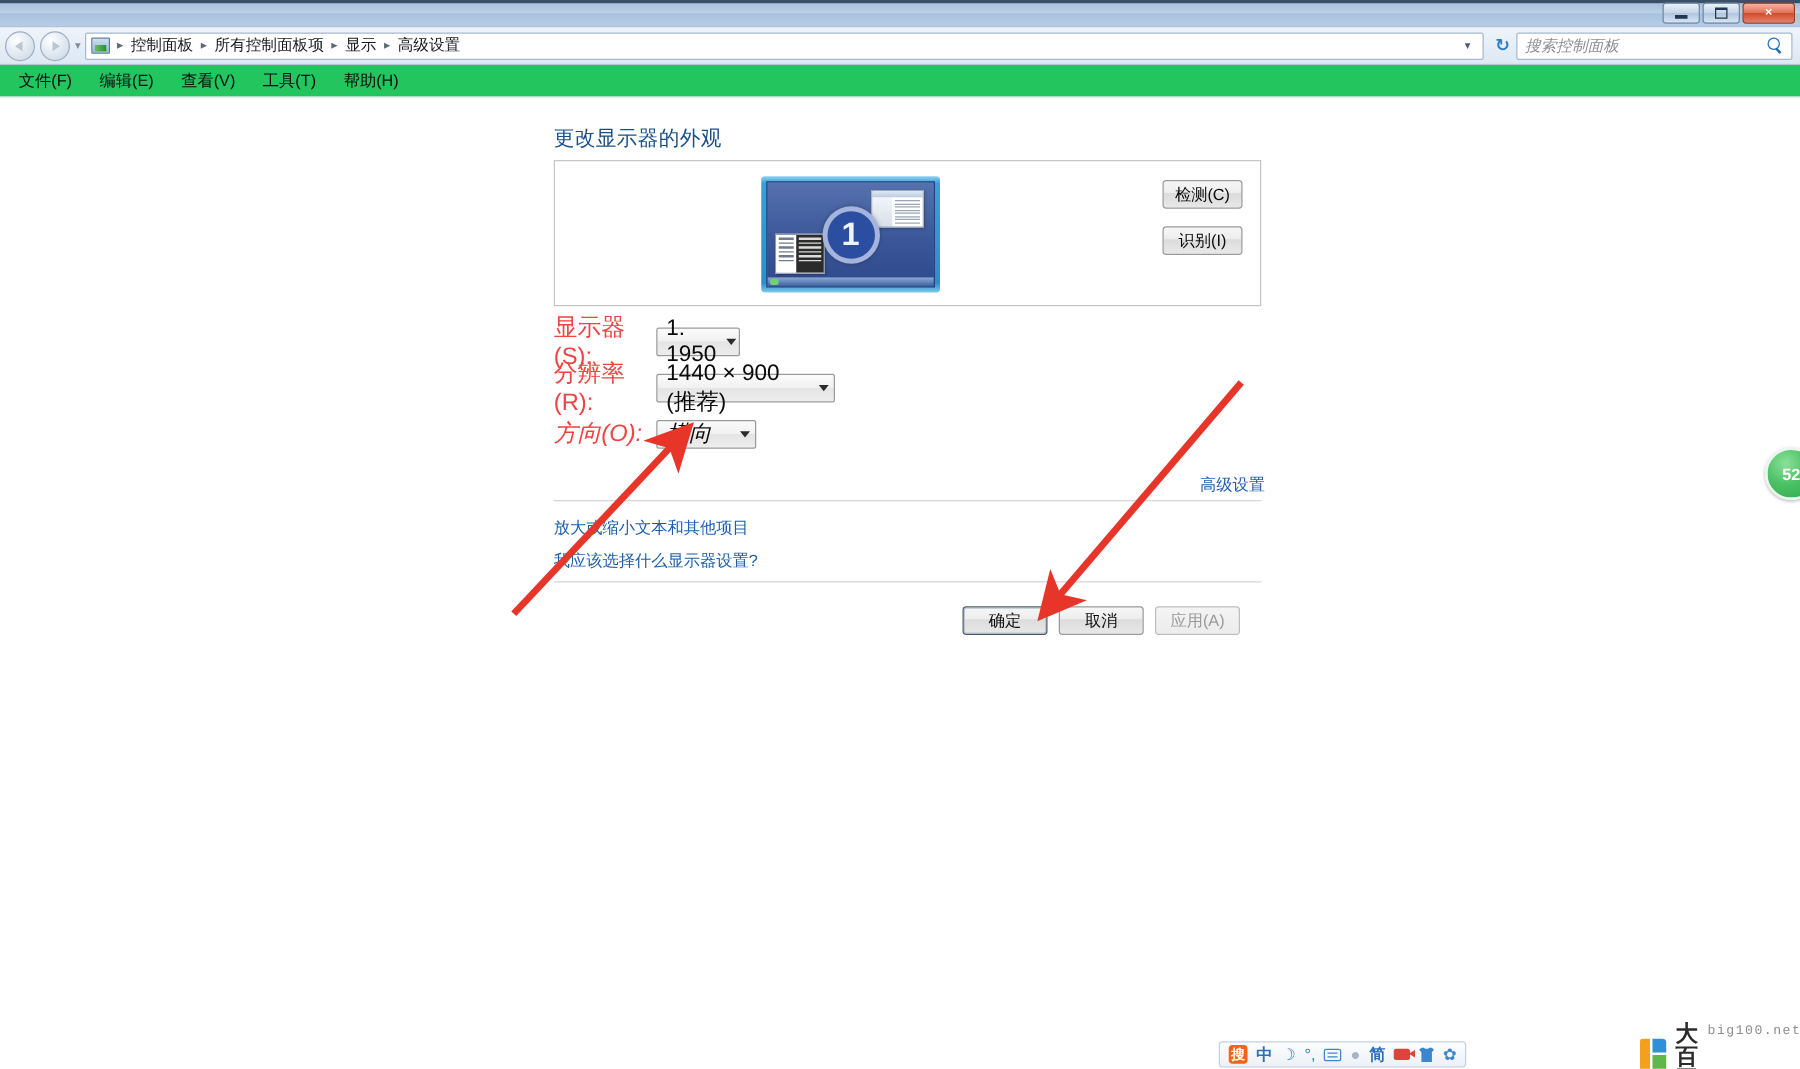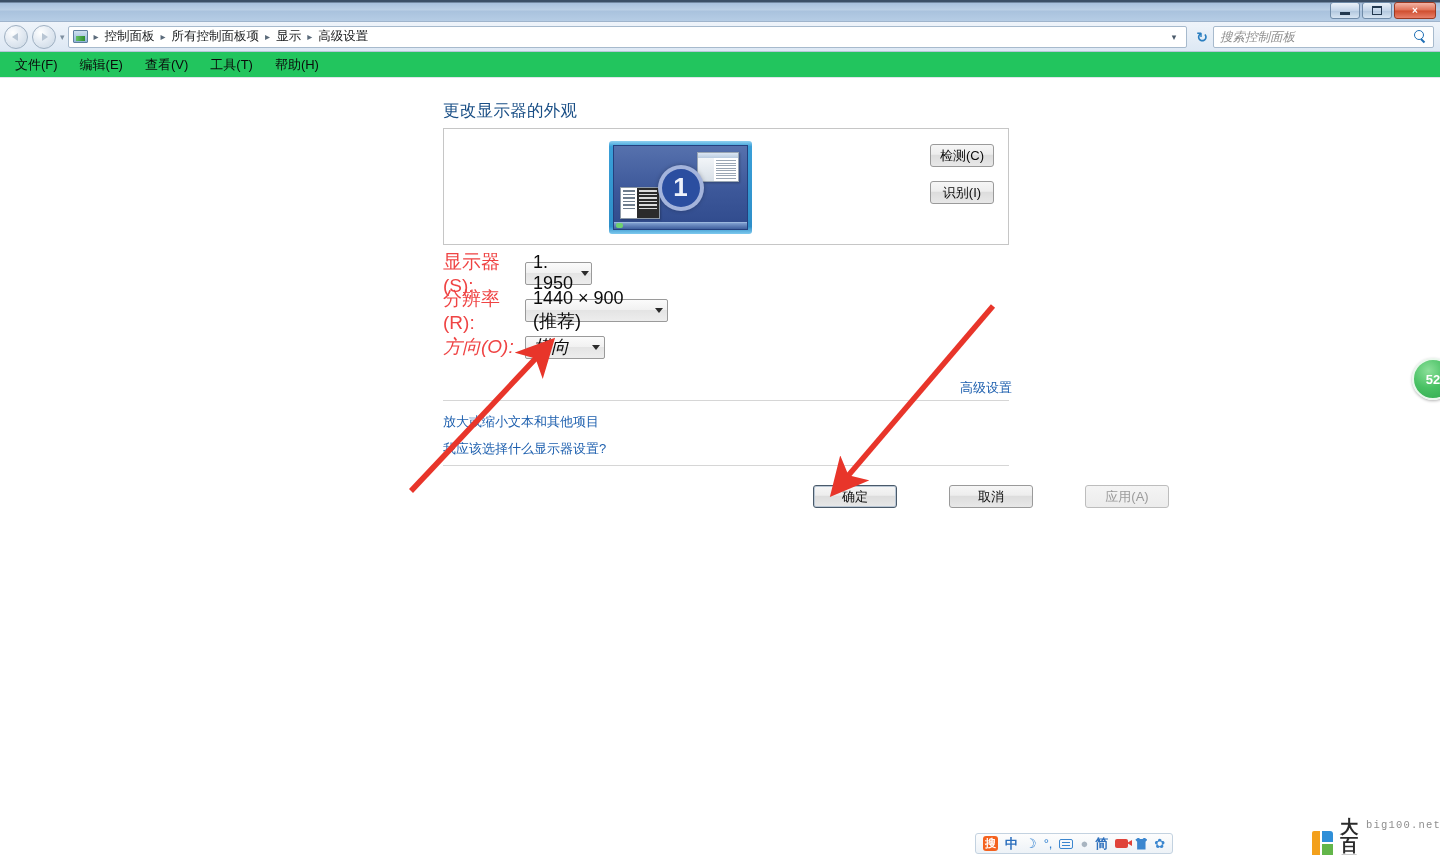--- a/index.html
+++ b/index.html
@@ -196,21 +196,21 @@
   #advanced-link { position:absolute; left:960px; top:379px; }
 
   .divider { position:absolute; background:#d6d6d6; height:1px; }
   #div-1 { left:443px; top:400px; width:566px; }
   #div-2 { left:443px; top:465px; width:566px; }
 
   #link-scale { position:absolute; left:443px; top:413px; }
   #link-which { position:absolute; left:443px; top:440px; }
 
   .dialog-btns { position:absolute; left:770px; top:485px; display:flex; gap:9px; }
-  .dlgbtn { width:84px; height:23px;margin-left:43px; }
+  .dlgbtn { width:68px; height:23px; }
   .dlgbtn.focused { border:1px solid #4a5a6a; box-shadow:0 0 0 1px #b9c6d4 inset; }
   .dlgbtn.disabled { color:#9a9a9a; background: linear-gradient(to bottom,#f4f4f4,#ececec); border-color:#bdbdbd; }
 
   
   #annotations { position:absolute; left:0; top:0; width:1440px; height:855px; pointer-events:none; }
 
   
   #green-badge {
     position:absolute; right:-14px; top:358px; width:42px; height:42px;
     border-radius:50%;

